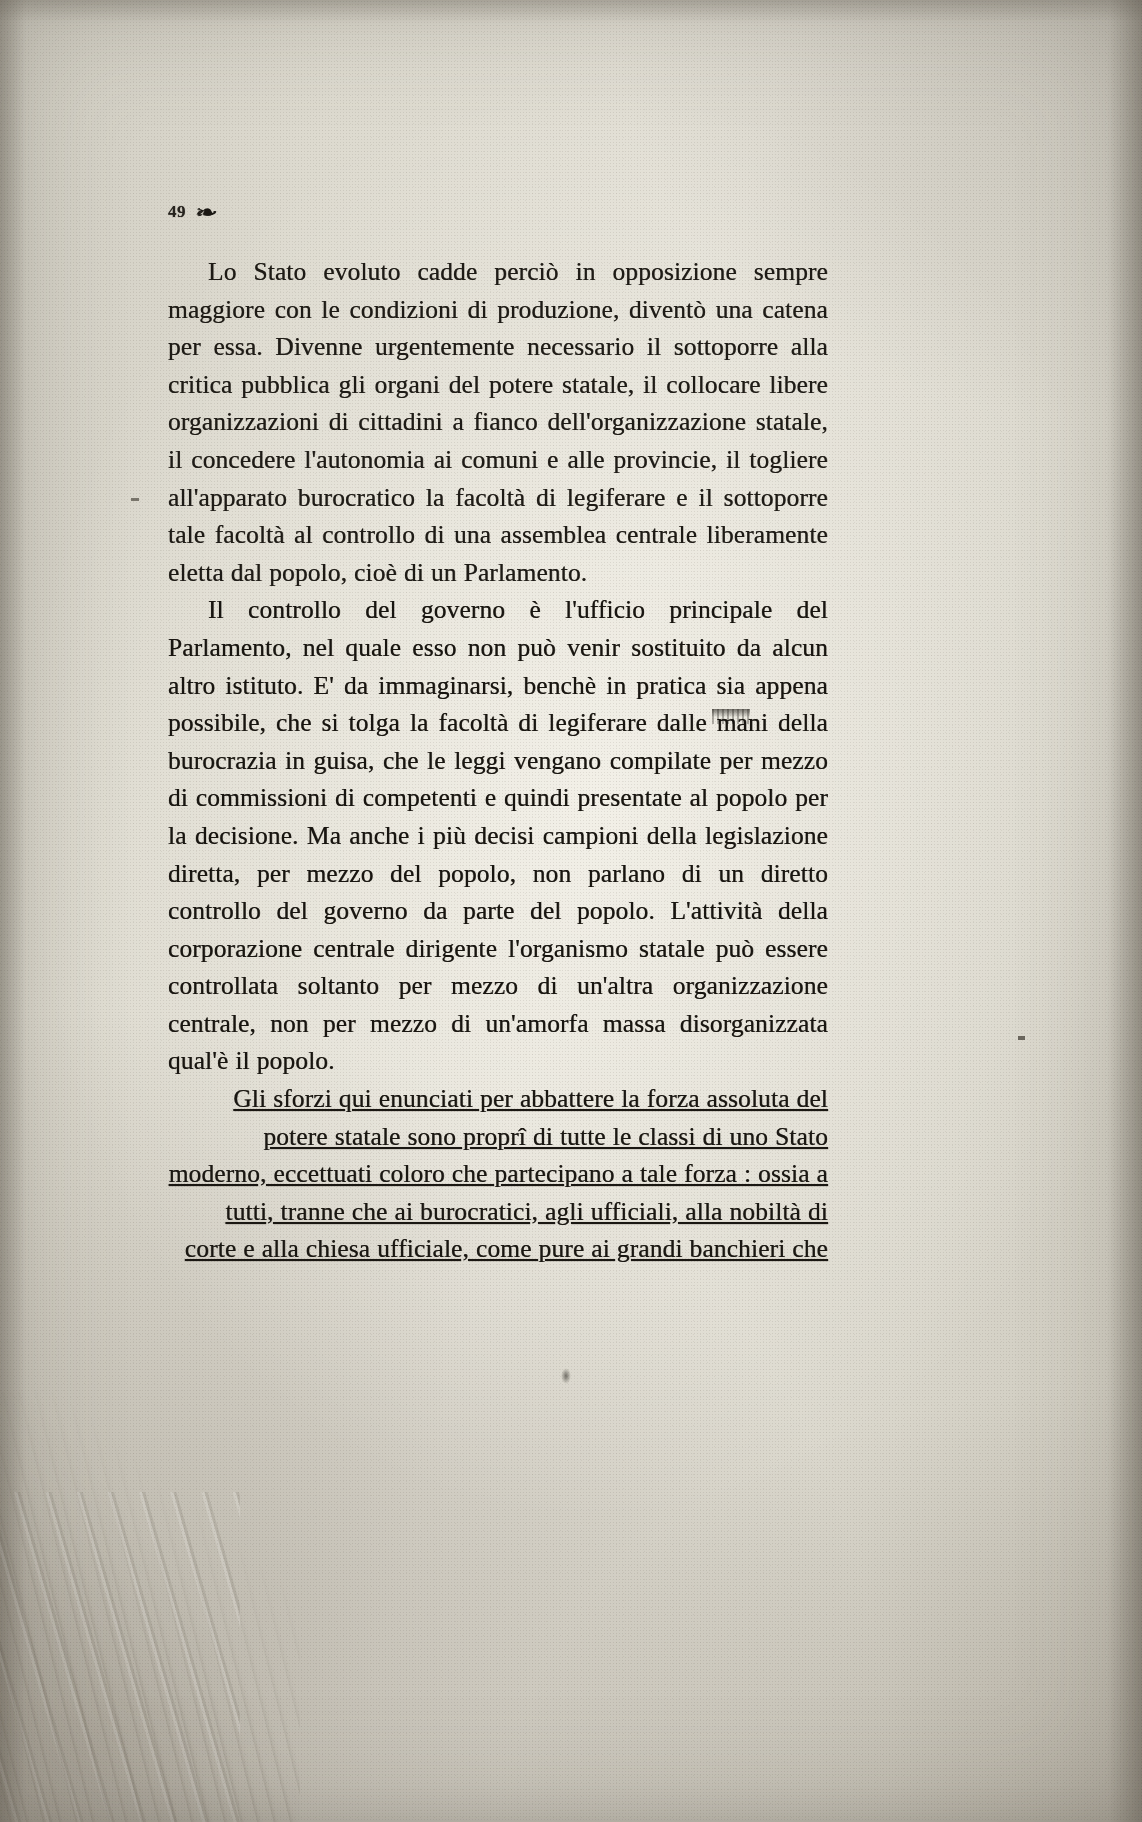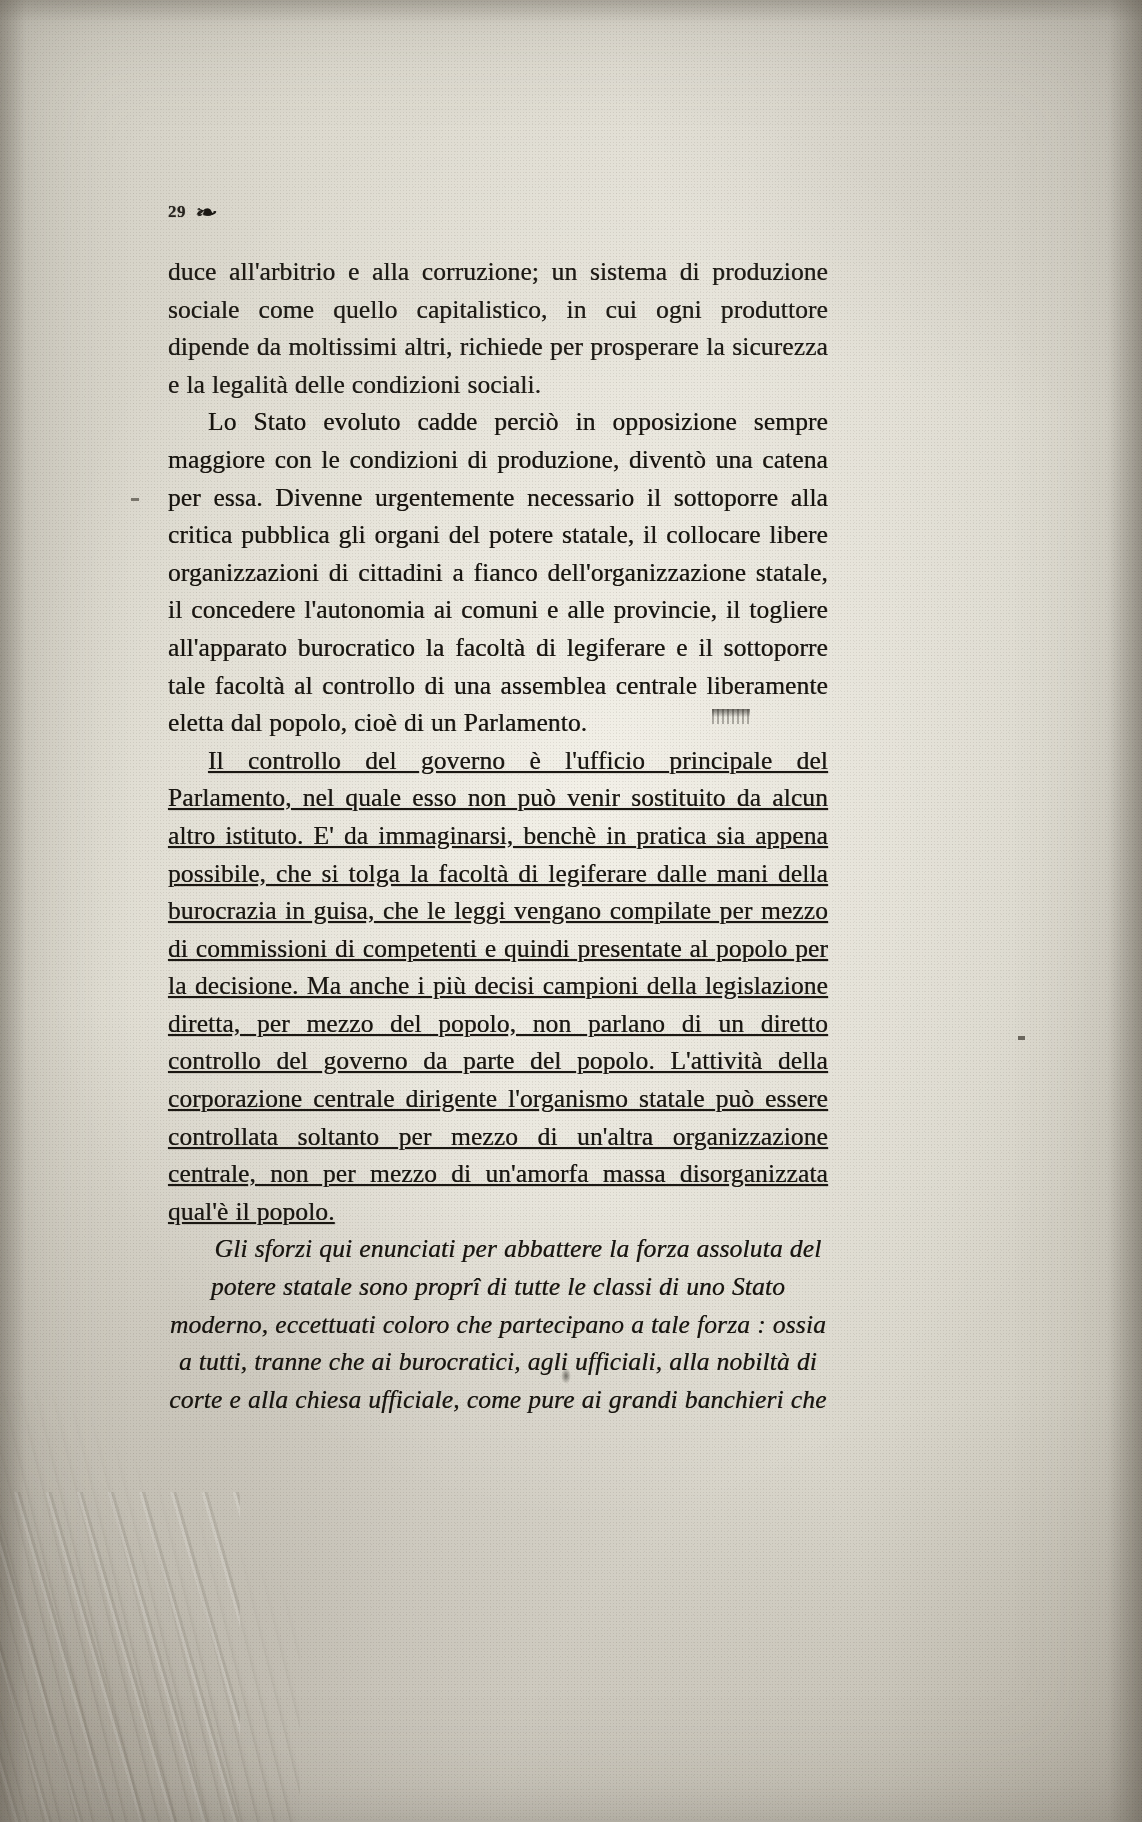--- a/index.html
+++ b/index.html
@@ -140,22 +140,21 @@
     text-shadow:
       0.35px 0.25px 0.35px rgba(26,22,16,0.55),
       -0.3px -0.15px 0.4px rgba(60,54,44,0.30);
   }
 
   .body-text p.first {
     text-indent: 0;
   }
 
   .body-text p:last-child {
-    text-align: center;
-    font-style: italic;
+    text-align: right;
   }
 
   
   .body-text p:nth-child(1) { opacity: 0.97; }
   .body-text p:nth-child(2) { opacity: 1; }
   .body-text p:nth-child(3) { opacity: 0.99; text-decoration: underline; }
   .body-text p:nth-child(4) { opacity: 1; letter-spacing: 0.15px; }
 
   .defect-ink {
     position: absolute;
@@ -221,26 +220,25 @@
 
 <div class="scan-page">
 
   <div class="edge-shadow-top"></div>
   <div class="edge-shadow-left"></div>
   <div class="edge-shadow-right"></div>
 
   <div class="text-column">
 
     <div class="folio">
-      <span class="folio-number">29</span>
+      <span class="folio-number">49</span>
       <span class="folio-ornament">❧</span>
     </div>
 
     <div class="body-text">
-      <p class="first">duce all'arbitrio e alla corruzione; un sistema di produzione sociale come quello capitalistico, in cui ogni produttore dipende da moltissimi altri, richiede per prosperare la sicurezza e la legalità delle condizioni sociali.</p>
       <p>Lo Stato evoluto cadde perciò in opposizione sempre maggiore con le condizioni di produzione, diventò una catena per essa. Divenne urgentemente necessario il sottoporre alla critica pubblica gli organi del potere statale, il collocare libere organizzazioni di cittadini a fianco dell'organizzazione statale, il concedere l'autonomia ai comuni e alle provincie, il togliere all'apparato burocratico la facoltà di legiferare e il sottoporre tale facoltà al controllo di una assemblea centrale liberamente eletta dal popolo, cioè di un Parlamento.</p>
       <p>Il controllo del governo è l'ufficio principale del Parlamento, nel quale esso non può venir sostituito da alcun altro istituto. E' da immaginarsi, benchè in pratica sia appena possibile, che si tolga la facoltà di legiferare dalle mani della burocrazia in guisa, che le leggi vengano compilate per mezzo di commissioni di competenti e quindi presentate al popolo per la decisione. Ma anche i più decisi campioni della legislazione diretta, per mezzo del popolo, non parlano di un diretto controllo del governo da parte del popolo. L'attività della corporazione centrale dirigente l'organismo statale può essere controllata soltanto per mezzo di un'altra organizzazione centrale, non per mezzo di un'amorfa massa disorganizzata qual'è il popolo.</p>
       <p>Gli sforzi qui enunciati per abbattere la forza assoluta del potere statale sono proprî di tutte le classi di uno Stato moderno, eccettuati coloro che partecipano a tale forza : ossia a tutti, tranne che ai burocratici, agli ufficiali, alla nobiltà di corte e alla chiesa ufficiale, come pure ai grandi banchieri che</p>
     </div>
 
   </div>
 
   <div class="defect-ink"></div>
   <div class="smudge-a"></div>
   <div class="margin-tick"></div>

